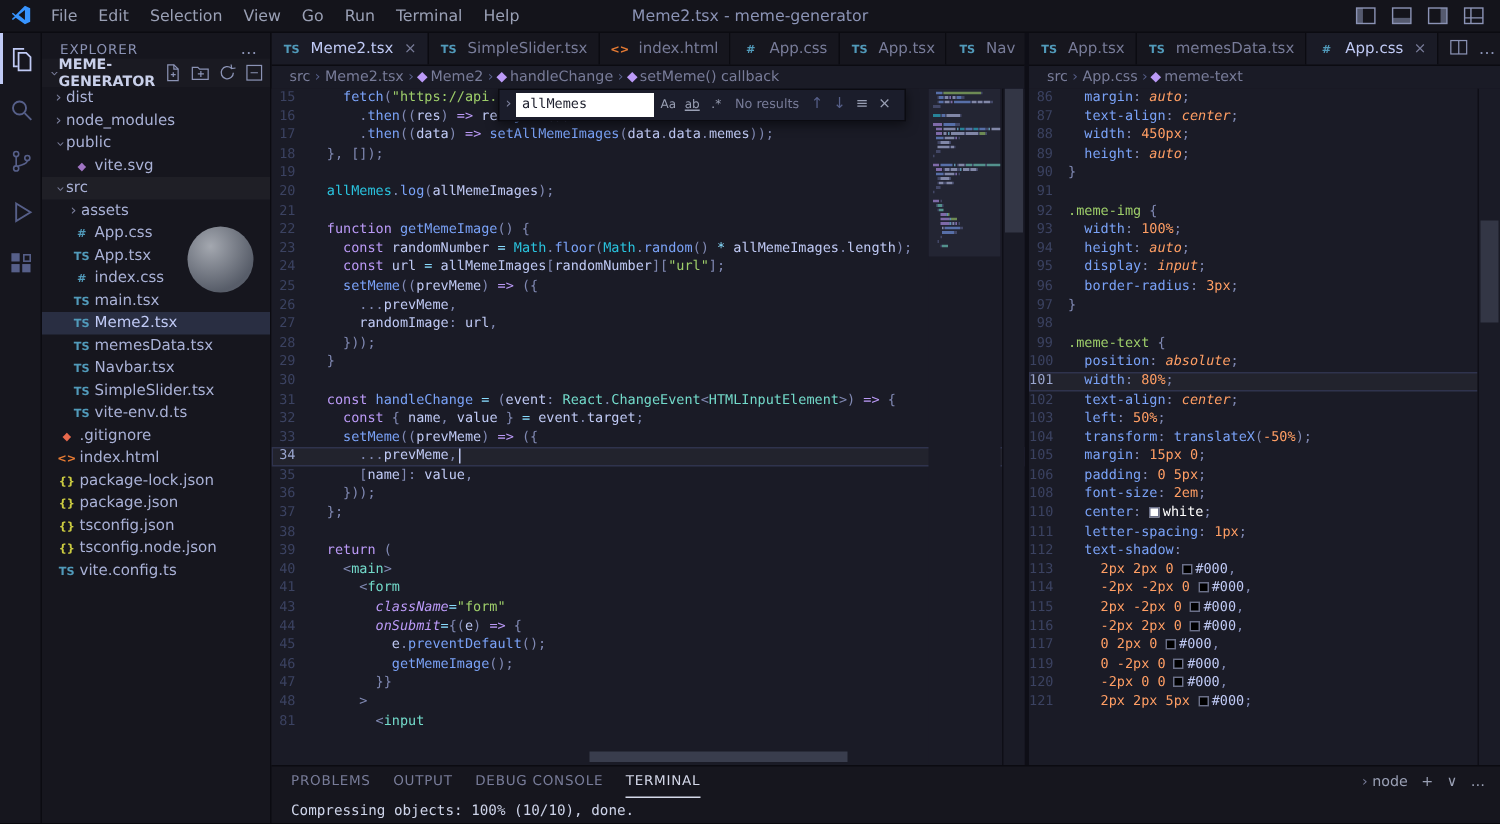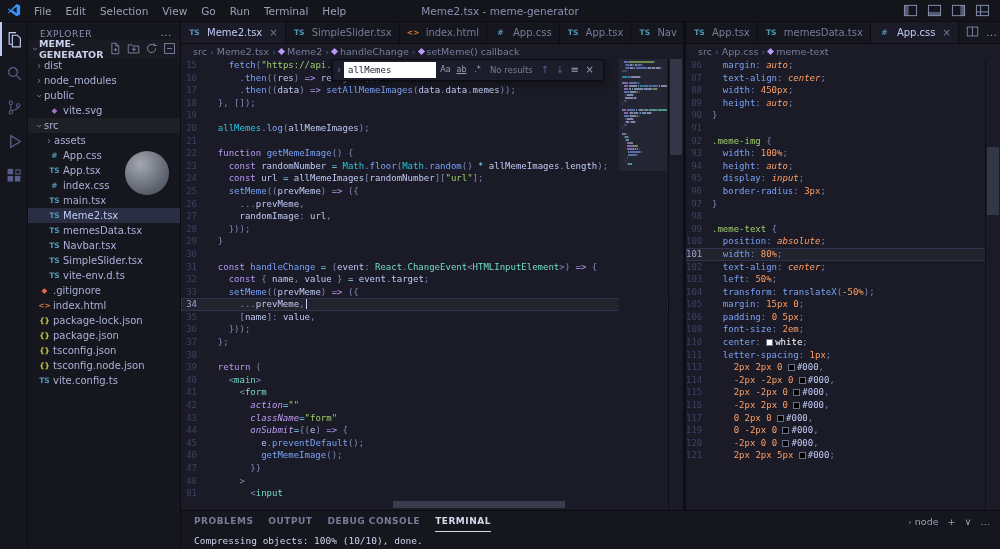--- a/index.html
+++ b/index.html
@@ -107,21 +107,21 @@
   .mm-row { height:2px; margin-bottom:1px; white-space:nowrap; overflow:hidden; padding-left:2px; }
   .mm-seg { display:inline-block; height:2px; opacity:.6; vertical-align:top; }
   .vscroll { position:absolute; top:0; right:0; width:15px; bottom:0; background:#1a1b26; border-left:1px solid #0e0e16; z-index:11; }
   .vscroll .sl { position:absolute; left:1px; right:1px; top:0; height:96px; background:rgba(140,150,180,.22); }
   .vscroll .sl.r { top:88px; height:68px; }
   .hscroll { position:absolute; left:36px; right:66px; bottom:2px; height:7px; z-index:12; }
   .hscroll .sl { position:absolute; top:0; bottom:0; left:44%; width:43%; background:rgba(140,150,180,.28); }
   
   .panel { height:39px; background:#16161e; border-top:1px solid #0b0b11; }
   .panel-head { height:21px; display:flex; align-items:center; padding-left:13px; }
-  .ptabs { display:flex; gap:15px; height:100%; align-items:center;font-weight:bold; }
+  .ptabs { display:flex; gap:15px; height:100%; align-items:center; }
   .ptab { font-size:9px; letter-spacing:.5px; color:#787c99; height:100%; display:flex; align-items:center; border-bottom:1px solid transparent; }
   .ptab.active { color:#d5d9ea; border-bottom:1px solid #d5d9ea; }
   .pactions { margin-left:auto; display:flex; align-items:center; gap:9px; padding-right:10px; color:#9aa0b5; font-size:9.5px; }
   .pact { display:flex; align-items:center; gap:3px; }
   .chev-r { color:#787c99; }
   .terminal { padding:3px 0 0 13px; }
   .tline { font-family:"DejaVu Sans Mono","Liberation Mono",monospace; font-size:9.5px; color:#cdd3e8; }
 </style>
 </head>
 <body>
@@ -497,24 +497,20 @@
                 </div>
                 <div class="code-line">
                   <span class="ln">40</span>
                   <span class="lt"><span class="tok-pl">    </span><span class="tok-pu">&lt;</span><span class="tok-tag">main</span><span class="tok-pu">&gt;</span></span>
                 </div>
                 <div class="code-line">
                   <span class="ln">41</span>
                   <span class="lt"><span class="tok-pl">      </span><span class="tok-pu">&lt;</span><span class="tok-tag">form</span></span>
                 </div>
                 <div class="code-line">
-                  <span class="ln">42</span>
-                  <span class="lt"><span class="tok-pl">        </span><span class="tok-attr">action</span><span class="tok-op">=</span><span class="tok-st">""</span></span>
-                </div>
-                <div class="code-line">
                   <span class="ln">43</span>
                   <span class="lt"><span class="tok-pl">        </span><span class="tok-attr">className</span><span class="tok-op">=</span><span class="tok-st">"form"</span></span>
                 </div>
                 <div class="code-line">
                   <span class="ln">44</span>
                   <span class="lt"><span class="tok-pl">        </span><span class="tok-attr">onSubmit</span><span class="tok-op">=</span><span class="tok-pu">{(</span><span class="tok-va">e</span><span class="tok-pu">) </span><span class="tok-kw">=&gt;</span><span class="tok-pl"> </span><span class="tok-pu">{</span></span>
                 </div>
                 <div class="code-line">
                   <span class="ln">45</span>
                   <span class="lt"><span class="tok-pl">          </span><span class="tok-va">e</span><span class="tok-pu">.</span><span class="tok-fn">preventDefault</span><span class="tok-pu">();</span></span>
@@ -730,20 +726,24 @@
                 </div>
                 <div class="code-line">
                   <span class="ln">110</span>
                   <span class="lt"><span class="tok-pl">  </span><span class="tok-pr">center</span><span class="tok-pu">: </span><span class="swatch w"></span><span class="tok-cw">white</span><span class="tok-pu">;</span></span>
                 </div>
                 <div class="code-line">
                   <span class="ln">111</span>
                   <span class="lt"><span class="tok-pl">  </span><span class="tok-pr">letter-spacing</span><span class="tok-pu">: </span><span class="tok-num">1px</span><span class="tok-pu">;</span></span>
                 </div>
                 <div class="code-line">
+                  <span class="ln">112</span>
+                  <span class="lt"><span class="tok-pl">  </span><span class="tok-pr">text-shadow</span><span class="tok-pu">:</span></span>
+                </div>
+                <div class="code-line">
                   <span class="ln">113</span>
                   <span class="lt"><span class="tok-pl">    </span><span class="tok-num">2px</span><span class="tok-pl"> </span><span class="tok-num">2px</span><span class="tok-pl"> </span><span class="tok-num">0</span><span class="tok-pl"> </span><span class="swatch b"></span><span class="tok-hex">#000</span><span class="tok-pu">,</span></span>
                 </div>
                 <div class="code-line">
                   <span class="ln">114</span>
                   <span class="lt"><span class="tok-pl">    </span><span class="tok-num">-2px</span><span class="tok-pl"> </span><span class="tok-num">-2px</span><span class="tok-pl"> </span><span class="tok-num">0</span><span class="tok-pl"> </span><span class="swatch b"></span><span class="tok-hex">#000</span><span class="tok-pu">,</span></span>
                 </div>
                 <div class="code-line">
                   <span class="ln">115</span>
                   <span class="lt"><span class="tok-pl">    </span><span class="tok-num">2px</span><span class="tok-pl"> </span><span class="tok-num">-2px</span><span class="tok-pl"> </span><span class="tok-num">0</span><span class="tok-pl"> </span><span class="swatch b"></span><span class="tok-hex">#000</span><span class="tok-pu">,</span></span>

